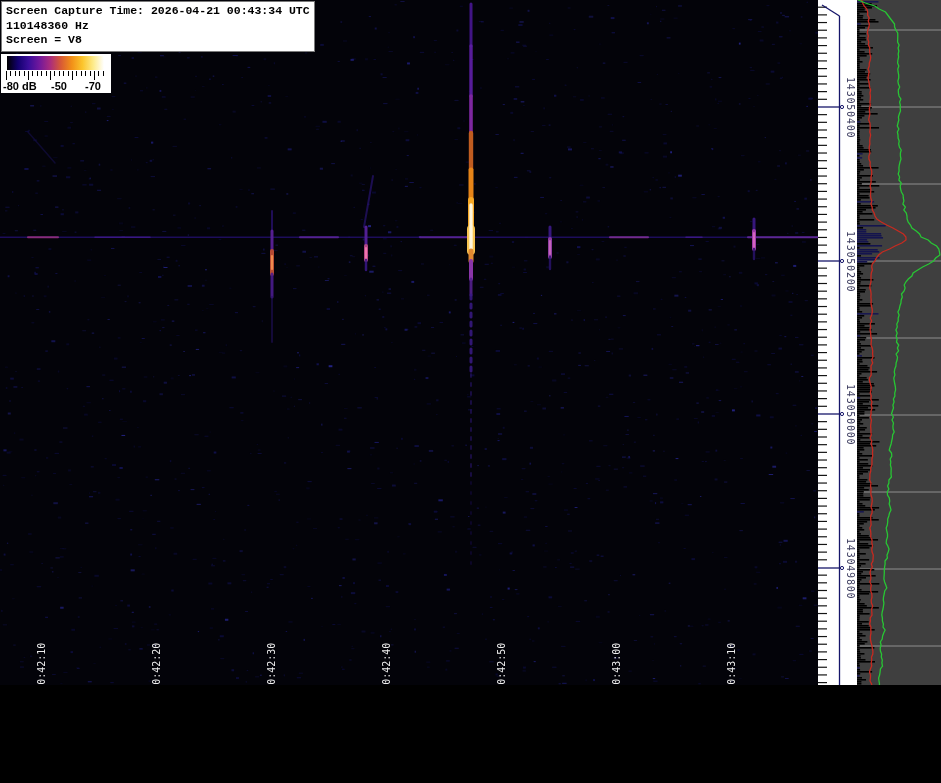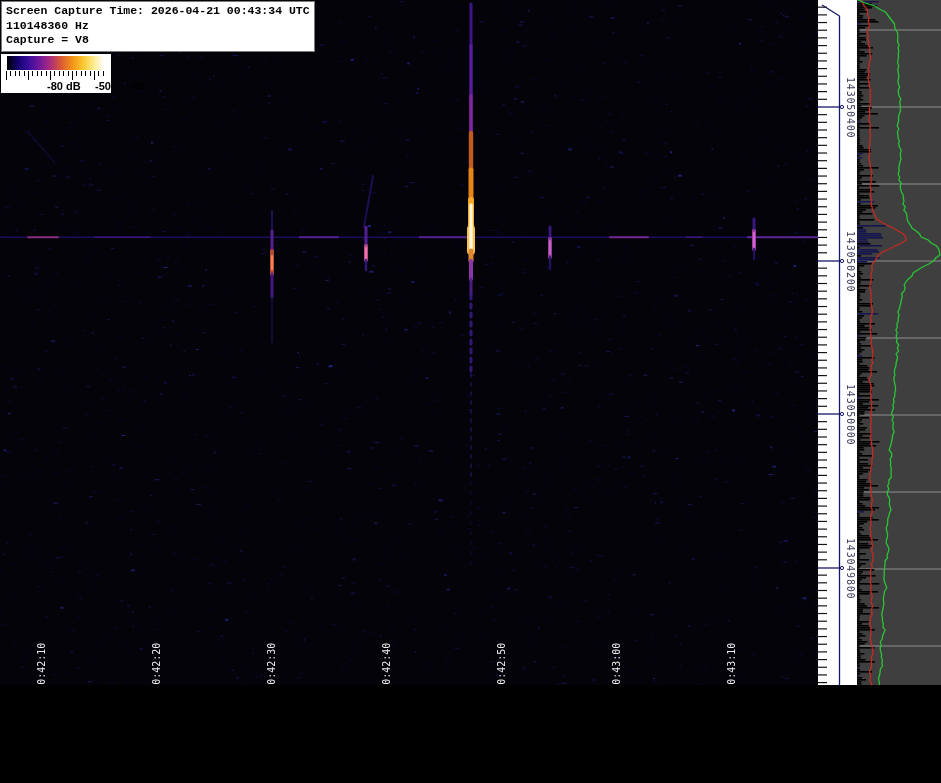--- a/index.html
+++ b/index.html
@@ -10,21 +10,21 @@
   #spectrogram svg{position:absolute;left:0;top:0;}
   #overlay-box{position:absolute;left:1px;top:1px;background:#fff;border:1px solid #7a7a7a;
      padding:2px 4px 3px 4px;color:#000;font:bold 11.5px "Liberation Mono",monospace;
      line-height:14.5px;white-space:pre;z-index:5;}
   #colorbar{position:absolute;left:1px;top:54px;width:110px;height:39px;background:#fff;z-index:5;}
   #colorbar .bar{position:absolute;left:6px;top:2px;width:97px;height:14px;}
   #colorbar .ruler-minor{position:absolute;left:5px;top:17px;width:99px;height:5px;
      background:repeating-linear-gradient(90deg,#000 0 1px,rgba(0,0,0,0) 1px 4.4px);}
   #colorbar .ruler-major{position:absolute;left:5px;top:17px;width:99px;height:9px;
      background:repeating-linear-gradient(90deg,#000 0 1px,rgba(0,0,0,0) 1px 22px);}
-  #colorbar .cb-label{position:absolute;top:26px;color:#000;font:bold 11px "Liberation Sans",sans-serif;margin-left:44px;}
+  #colorbar .cb-label{position:absolute;top:26px;color:#000;font:bold 11px "Liberation Sans",sans-serif;}
   .tlabel{position:absolute;color:#efefef;font:10px "DejaVu Sans Mono",monospace;white-space:nowrap;
      transform:rotate(-90deg);transform-origin:0 0;z-index:4;}
   .ttick{position:absolute;width:1px;height:23px;background:#efefef;z-index:4;}
   
   #freq-axis{position:absolute;left:818px;top:0;width:39px;height:783px;background:#ffffff;}
   #freq-axis svg{position:absolute;left:0;top:0;}
   .flabel{position:absolute;color:#3e3e60;font:10px "DejaVu Sans Mono",monospace;letter-spacing:.8px;
      white-space:nowrap;transform:rotate(90deg);transform-origin:0 0;}
   
   #spectrum-panel{position:absolute;left:857px;top:0;width:84px;height:783px;background:#3f3f3f;}
@@ -1582,29 +1582,29 @@
         <line x1="550" y1="239" x2="550" y2="257" stroke="#8c3aa0" stroke-width="4" stroke-opacity="1" stroke-linecap="round"></line>
         <line x1="550" y1="241" x2="550" y2="254" stroke="#c464bc" stroke-width="2.2" stroke-opacity="1" stroke-linecap="round"></line>
         <line x1="550" y1="257" x2="550" y2="269" stroke="#2c1472" stroke-width="2.4" stroke-opacity="0.8" stroke-linecap="round"></line>
         <line x1="754" y1="219" x2="754" y2="231" stroke="#3c1a8a" stroke-width="3" stroke-opacity="0.9" stroke-linecap="round"></line>
         <line x1="754" y1="231" x2="754" y2="249" stroke="#9a3aa8" stroke-width="4" stroke-opacity="1" stroke-linecap="round"></line>
         <line x1="754" y1="233" x2="754" y2="247" stroke="#d464c0" stroke-width="2.2" stroke-opacity="1" stroke-linecap="round"></line>
         <line x1="754" y1="249" x2="754" y2="259" stroke="#2c1472" stroke-width="2.4" stroke-opacity="0.8" stroke-linecap="round"></line>
         <line x1="28" y1="132" x2="55" y2="163" stroke="#181058" stroke-width="1.5" stroke-opacity="0.5" stroke-linecap="round"></line>
       </svg>
 
-    <div id="overlay-box"><span>Screen Capture Time: 2026-04-21 00:43:34 UTC</span><br><span>110148360 Hz</span><br><span>Capture = V8</span></div>
+    <div id="overlay-box"><span>Screen Capture Time: 2026-04-21 00:43:34 UTC</span><br><span>110148360 Hz</span><br><span>Screen = V8</span></div>
 
     <div id="colorbar">
       <div class="bar" id="cb-bar" style="background: linear-gradient(90deg, rgb(0, 0, 0), rgb(18, 0, 110), rgb(58, 13, 154), rgb(113, 24, 156), rgb(170, 44, 126), rgb(216, 90, 53), rgb(242, 144, 24), rgb(251, 197, 44), rgb(253, 235, 138), rgb(255, 255, 255));"></div>
       <div class="ruler-minor"></div>
       <div class="ruler-major"></div>
       <span class="cb-label" style="left:2px">-80 dB</span>
       <span class="cb-label" style="left:50px">-50</span>
-      <span class="cb-label" style="left:84px">-40</span>
+      <span class="cb-label" style="left:84px">-70</span>
     </div>
 
     <div id="time-labels">
         <div class="tlabel" style="left: 36px; top: 757px;">2026-04-21 00:42:10</div>
         <div class="ttick" style="left: 46px; top: 756px;"></div>
         <div class="tlabel" style="left: 151px; top: 757px;">2026-04-21 00:42:20</div>
         <div class="ttick" style="left: 161px; top: 756px;"></div>
         <div class="tlabel" style="left: 266px; top: 757px;">2026-04-21 00:42:30</div>
         <div class="ttick" style="left: 276px; top: 756px;"></div>
         <div class="tlabel" style="left: 381px; top: 757px;">2026-04-21 00:42:40</div>

